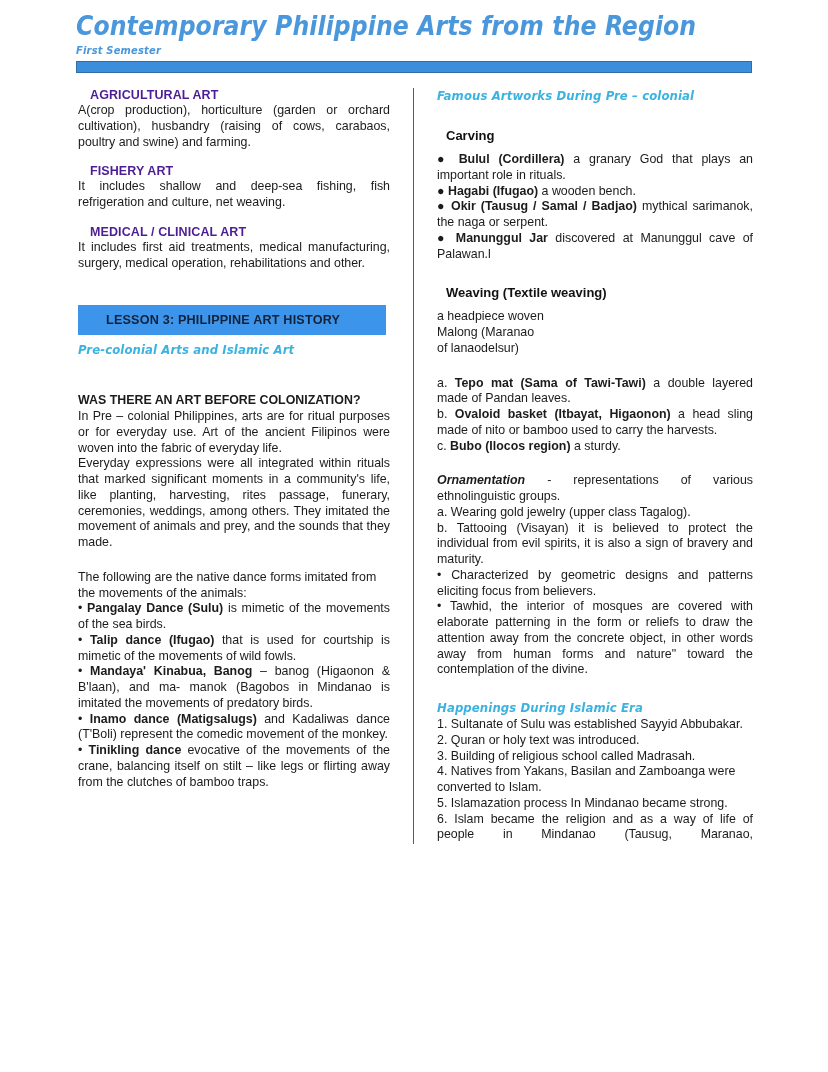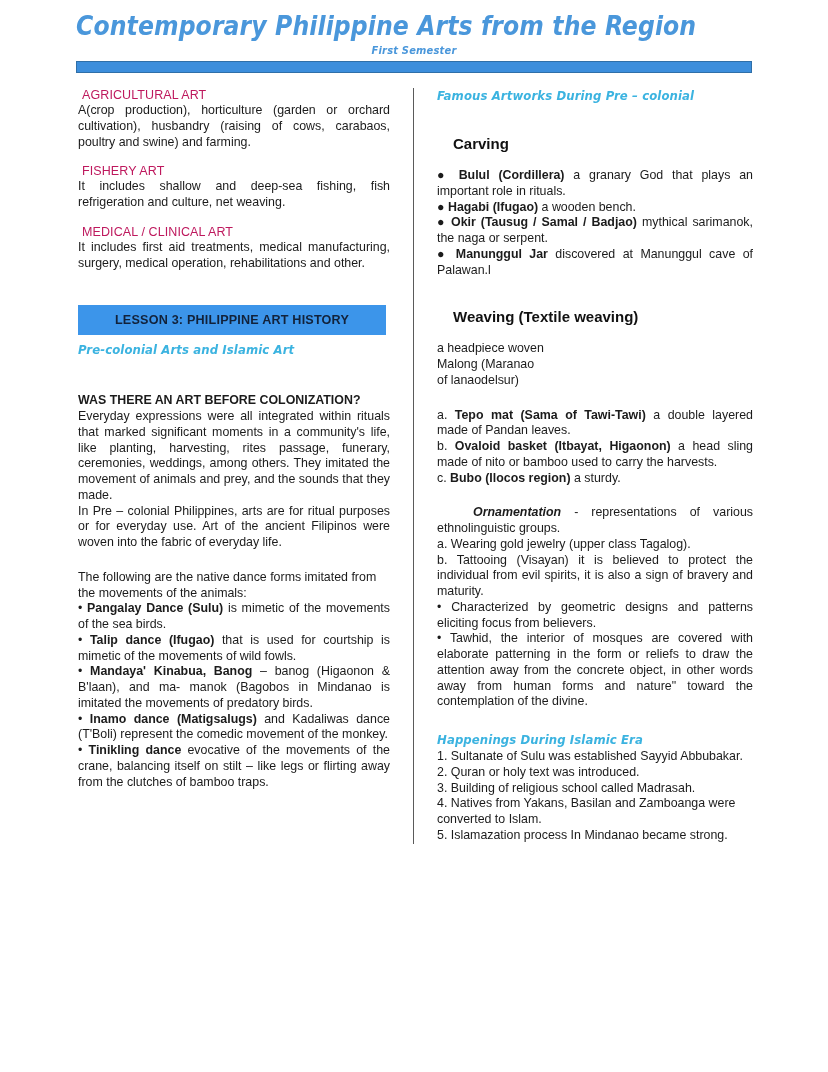--- a/index.html
+++ b/index.html
@@ -36,21 +36,20 @@
     transform-origin: left center;
   }
   .doc-subtitle {
     font-family: "DejaVu Sans Condensed", "Liberation Sans Narrow", "Liberation Sans", sans-serif;
     font-size: 11px;
     font-weight: bold;
     font-style: italic;
     color: #4a97db;
     margin-top: 3px;
     letter-spacing: 0.2px;
-    text-align: center;
   }
   .header-bar {
     margin-top: 4px;
     height: 12px;
     background: #3c8edc;
     border: 1px solid #2f6fa8;
     box-sizing: border-box;
   }
 
   
@@ -71,25 +70,25 @@
     position: absolute;
     left: 413px;
     top: 88px;
     width: 1px;
     height: 937px;
     background: #5a5a5a;
   }
 
   
   .sec-head {
-    color: #be185d;
+    color: #4c1d95;
     font-size: 12.5px;
-    font-weight: normal;
+    font-weight: bold;
     letter-spacing: 0.1px;
-    margin: 0 0 1px 4px;
+    margin: 0 0 1px 12px;
   }
   .sec-head-italic {
     color: #3bb3e0;
     font-family: "DejaVu Sans Condensed", "Liberation Sans Narrow", "Liberation Sans", sans-serif;
     font-size: 13px;
     font-weight: bold;
     font-style: italic;
     margin: 0 0 2px 0;
     letter-spacing: 0.1px;
   }
@@ -98,38 +97,39 @@
     font-size: 12.4px;
     line-height: 1.27;
     color: #1b1b1b;
     text-align: justify;
     text-justify: inter-word;
   }
   p.body.left { text-align: left; }
   .gap-md { height: 14px; }
   .gap-lg { height: 19px; }
   .b { font-weight: bold; }
-  .bi { font-weight: bold; font-style: italic; margin-left: 36px; }
+  .bi { font-weight: bold; font-style: italic; }
 
   .sub-head {
-    margin: 16px;
-    font-size: 15px;
+    margin: 9px;
+    font-size: 13px;
     font-weight: bold;
     color: #111;
   }
 
   
   .lesson-banner {
     width: 308px;
     height: 30px;
     background: #3c95ea;
     display: flex;
     align-items: center;
-    justify-content: center;
+    justify-content: flex-start;
     box-sizing: border-box;
+    padding-left: 28px;
   }
   .lesson-banner-text {
     font-size: 12.6px;
     font-weight: bold;
     color: #12223a;
     letter-spacing: 0.2px;
   }
 </style>
 </head>
 <body>
@@ -176,22 +176,22 @@
       <div style="height:7px"></div>
 
       <div class="sec-head-italic">Pre-colonial Arts and Islamic Art</div>
 
       <div style="height:16px"></div>
 
 
       <div style="height:18px"></div>
 
       <p class="body b" style="text-align:justify">WAS THERE AN ART BEFORE COLONIZATION?</p>
+      <p class="body">In Pre – colonial Philippines, arts are for ritual purposes or for everyday use. Art of the ancient Filipinos were woven into the fabric of everyday life.</p>
       <p class="body">Everyday expressions were all integrated within rituals that marked significant moments in a community's life, like planting, harvesting, rites passage, funerary, ceremonies, weddings, among others. They imitated the movement of animals and prey, and the sounds that they made.</p>
-      <p class="body">In Pre – colonial Philippines, arts are for ritual purposes or for everyday use. Art of the ancient Filipinos were woven into the fabric of everyday life.</p>
 
       <div class="gap-lg"></div>
 
       <p class="body left">The following are the native dance forms imitated from the movements of the animals:</p>
 
       <div>
         <p class="body">
           <span>•</span>
           <span class="b">Pangalay Dance (Sulu)</span><span> is mimetic of the movements of the sea birds.</span>
         </p>

